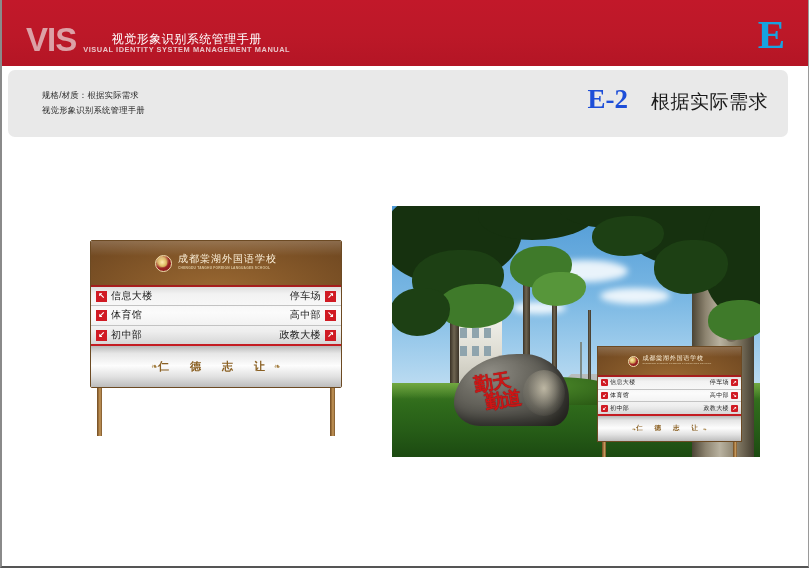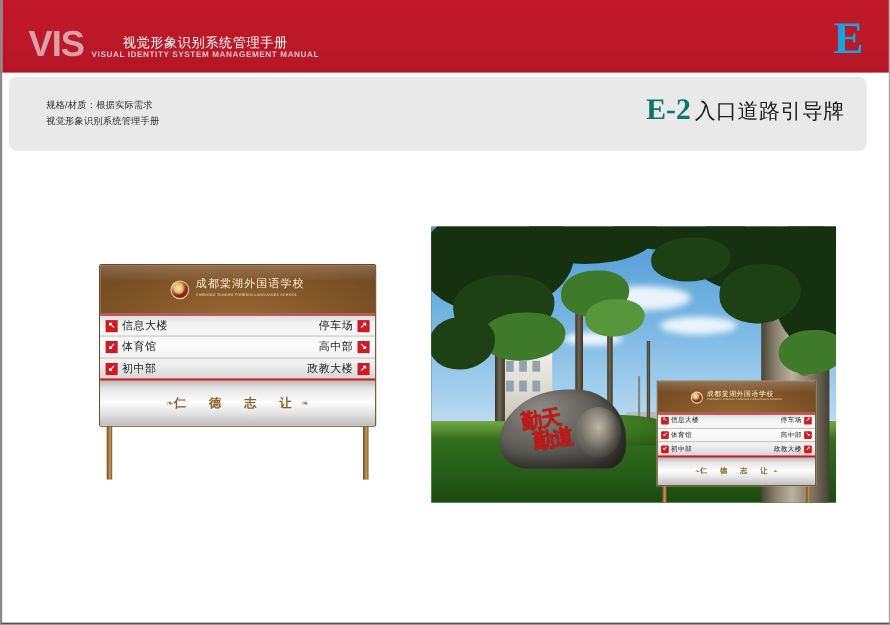--- a/index.html
+++ b/index.html
@@ -104,21 +104,21 @@
     white-space: nowrap;
   }
   #spec-text div { letter-spacing: 0.2px; }
 
   #plate-code {
     position: absolute;
     right: 160px; top: 16px;
     font-family: "Liberation Serif", serif;
     font-size: 27px;
     font-weight: bold;
-    color: #0f766e;
+    color: #1d4ed8;
     letter-spacing: 0px;
     line-height: 1;
   }
   #plate-name {
     position: absolute;
     right: 20px; top: 22px;
     font-size: 19px;
     color: #1b1b1b;
     letter-spacing: 0.5px;
     line-height: 1;
@@ -416,21 +416,21 @@
   </div>
 
   <div id="spec-band">
 
     <div id="spec-text">
       <div>规格/材质：根据实际需求</div>
       <div>视觉形象识别系统管理手册</div>
     </div>
 
     <div id="plate-code">E-2</div>
-    <div id="plate-name">入口道路引导牌</div>
+    <div id="plate-name">根据实际需求</div>
 
   </div>
 
   <div id="sign-main-wrap" class="sign">
 
     <div class="sign-posts">
       <div class="post left"></div>
       <div class="post right"></div>
     </div>
 

